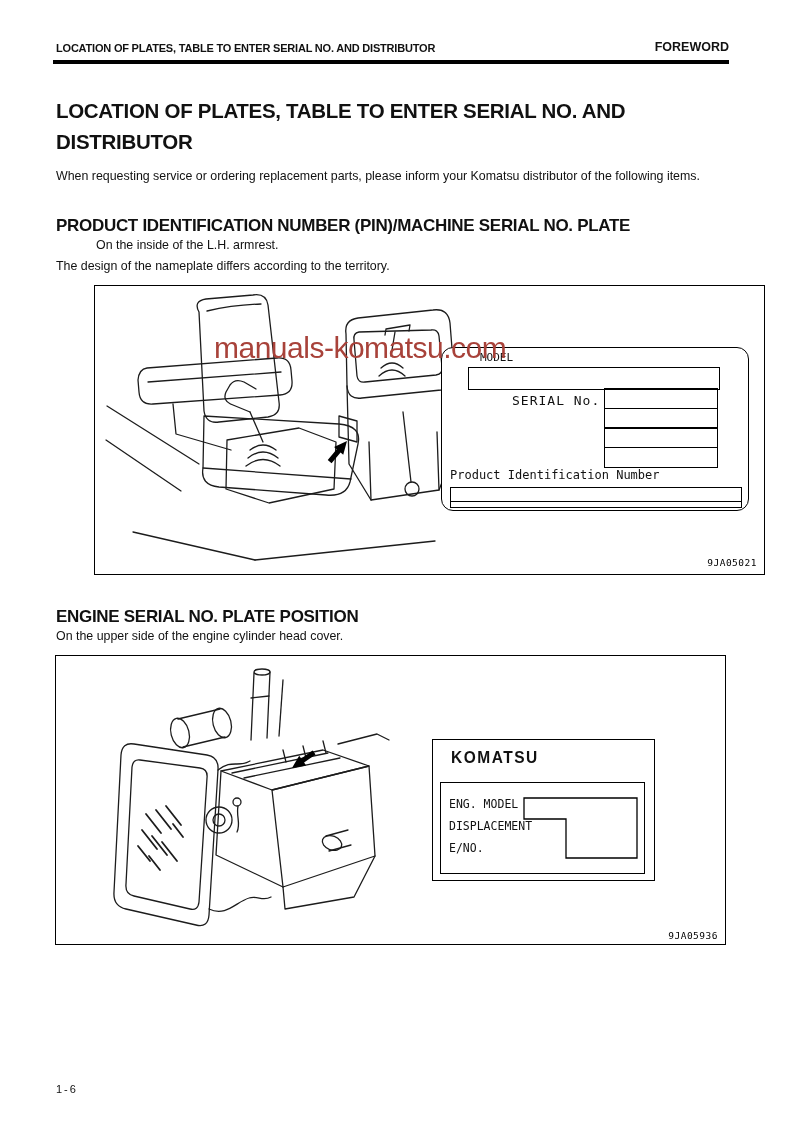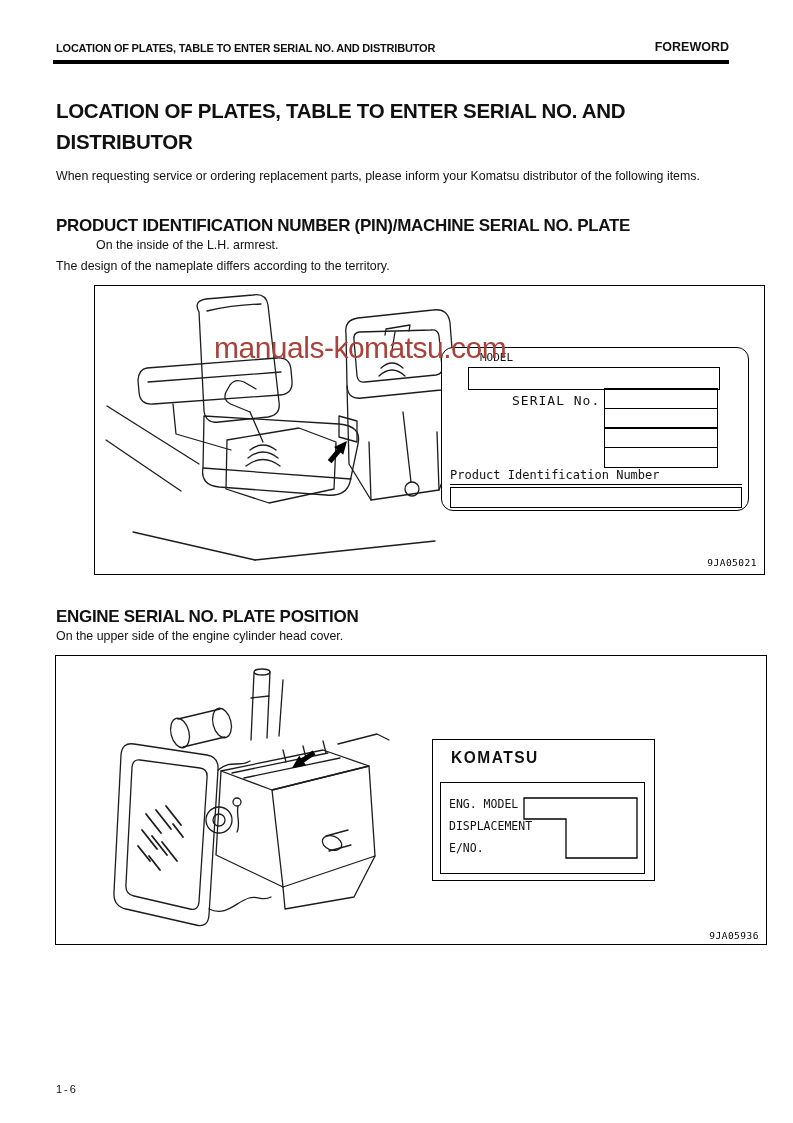--- a/index.html
+++ b/index.html
@@ -22,21 +22,21 @@
   .h2-pin{top:216px;}
   .h2-eng{top:607px;}
   .bodyline{position:absolute;left:56px;margin:0;font-size:12.4px;}
   .l-pin1{top:238px;margin-left:40px;}
   .l-pin2{top:259px;}
   .l-eng1{top:629px;}
 
   
   .figure{position:absolute;left:55px;width:669px;height:288px;border:1.5px solid #000;background:#fff;}
   .fig1{top:285px;margin-left:39px;}
-  .fig2{top:655px;padding-left:41px;}
+  .fig2{top:655px;}
   .figure svg.illu{position:absolute;stroke:#1c1c1c;stroke-width:1.3;fill:none;
                    stroke-linecap:round;stroke-linejoin:round;}
   .fig-code{position:absolute;right:7px;font-family:"DejaVu Sans Mono",monospace;
             font-size:9.5px;letter-spacing:0.5px;color:#000;}
   .fig1 .fig-code{bottom:6px;}
   .fig2 .fig-code{bottom:3px;}
 
   .watermark{position:absolute;left:119px;top:45px;font-size:30px;letter-spacing:-0.5px;
              color:#a8423a;white-space:nowrap;z-index:3;}
 
@@ -44,21 +44,21 @@
   .plate1{position:absolute;left:346px;top:61px;width:306px;height:162px;
           border:1.5px solid #000;border-radius:12px;background:#fff;z-index:2;}
   .plate1 .model-label{position:absolute;left:22px;top:3px;font-family:"DejaVu Sans Mono",monospace;
           font-size:11px;padding-left:16px;}
   .plate1 .model-box{position:absolute;left:26px;top:19px;width:250px;height:21px;border:1.3px solid #000;}
   .plate1 .serial-label{position:absolute;left:70px;top:45px;font-family:"DejaVu Sans Mono",monospace;
           font-size:13px;letter-spacing:1px;}
   .plate1 .serial-col{position:absolute;left:162px;top:40px;width:114px;}
   .plate1 .serial-col div{height:19px;border:1.3px solid #000;}
   .plate1 .serial-col div + div{margin-top:-1.3px;}
-  .plate1 .pin-label{position:absolute;left:8px;top:120px;width:292px;padding-bottom:2px;
+  .plate1 .pin-label{position:absolute;left:8px;top:120px;width:292px;padding-bottom:19px;
           border-bottom:1.4px solid #000;font-family:"DejaVu Sans Mono",monospace;font-size:12px;}
   .plate1 .pin-box{position:absolute;left:8px;top:139px;width:290px;height:19px;border:1.3px solid #000;}
 
   
   .plate2{position:absolute;left:376px;top:83px;width:221px;height:140px;border:1.4px solid #000;
           background:#fff;z-index:2;}
   .plate2 .brand{position:absolute;left:18px;top:9px;font-size:15.5px;font-weight:900;
           letter-spacing:1.5px;transform:scaleY(1.05);}
   .plate2 .inner{position:absolute;left:7px;top:42px;width:203px;height:90px;border:1.3px solid #000;}
   .plate2 .row{position:absolute;left:8px;font-family:"DejaVu Sans Mono",monospace;font-size:11.5px;}

